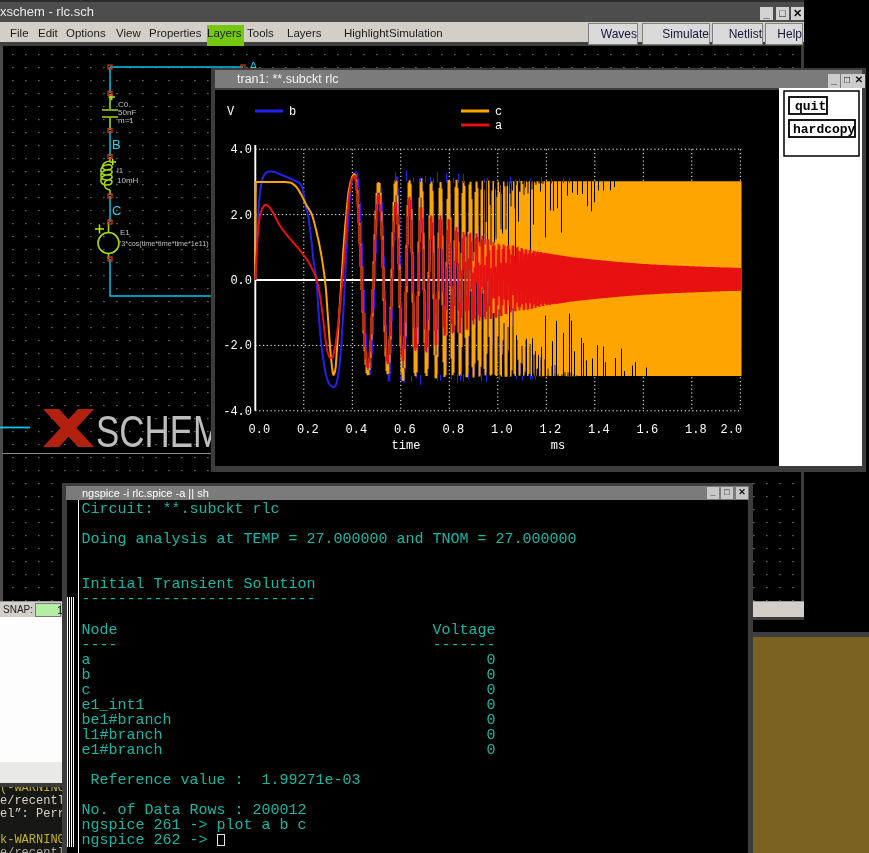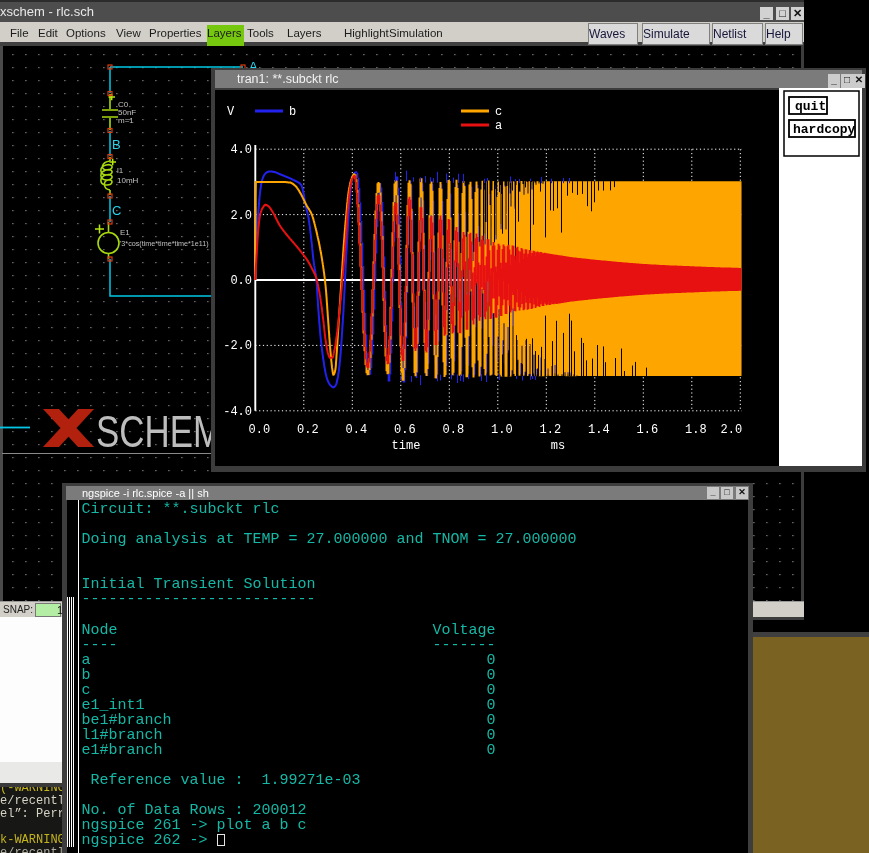--- a/index.html
+++ b/index.html
@@ -6,21 +6,21 @@
 
 #brownline{left:753px;top:632px;width:116px;height:5px;background:#3f3f3f;z-index:0}
 #brown{left:753px;top:637px;width:116px;height:216px;background:#7a6223;z-index:0}
 
 #xs{left:0;top:0;width:804px;height:620px;background:#000;z-index:1}
 #xs-title{left:0;top:0;width:804px;height:22px;background:#4d4d4d;border-top:2px solid #2c2c2c;color:#e8e8e8;font-size:13px;line-height:20px}
 #xs-title span{}
 .wbtn{position:absolute;top:5px;width:13px;height:13px;background:#d2d2d2;color:#111;font-size:11px;text-align:center;line-height:12px;font-weight:bold}
 #xs-menu{left:0;top:22px;width:804px;height:24px;background:#d2cfc8;border-bottom:4px solid #404040;font-size:11.5px;color:#1c1c1c}
 #xs-menu .mi{position:absolute;top:5px}
-.mbtn{position:absolute;top:1px;height:22px;border:1px solid #808080;background:#dadada;color:#16163a;text-align:left;line-height:21px;font-size:12px}
+.mbtn{position:absolute;top:1px;height:22px;border:1px solid #808080;background:#dadada;color:#16163a;text-align:right;line-height:21px;font-size:12px}
 #layers{position:absolute;left:207px;top:3px;width:37px;height:23px;background:#76c80e;text-align:left;line-height:17px}
 #xs-canvas{left:0;top:46px;width:804px;height:555px;background:#000;border-right:3px solid #3c3c3c}
 #xs-status{left:0;top:601px;width:804px;height:16px;background:#d2cfc8;border-top:1px solid #999;font-size:10px;color:#222;line-height:15px}
 #snapbox{position:absolute;left:35px;top:1px;width:26px;height:14px;background:#b4eda4;border:1px solid #777;font-size:11px;line-height:13px;padding-left:21px;color:#111}
 #xs-bot{left:0;top:617px;width:804px;height:3px;background:#3c3c3c}
 
 #tr{left:211px;top:68px;width:655px;height:404px;background:#3c3c3c;z-index:2}
 #tr-title{position:absolute;left:4px;top:2px;width:647px;height:32px;background:#7b7b7b;color:#f2f2f2;font-size:12.5px;line-height:18px}
 #tr-title span{margin-left:22px}
 .tbtn{position:absolute;top:4px;width:12px;height:14px;background:#ccc;color:#111;font-weight:bold;font-size:10px;text-align:center;line-height:12px}

